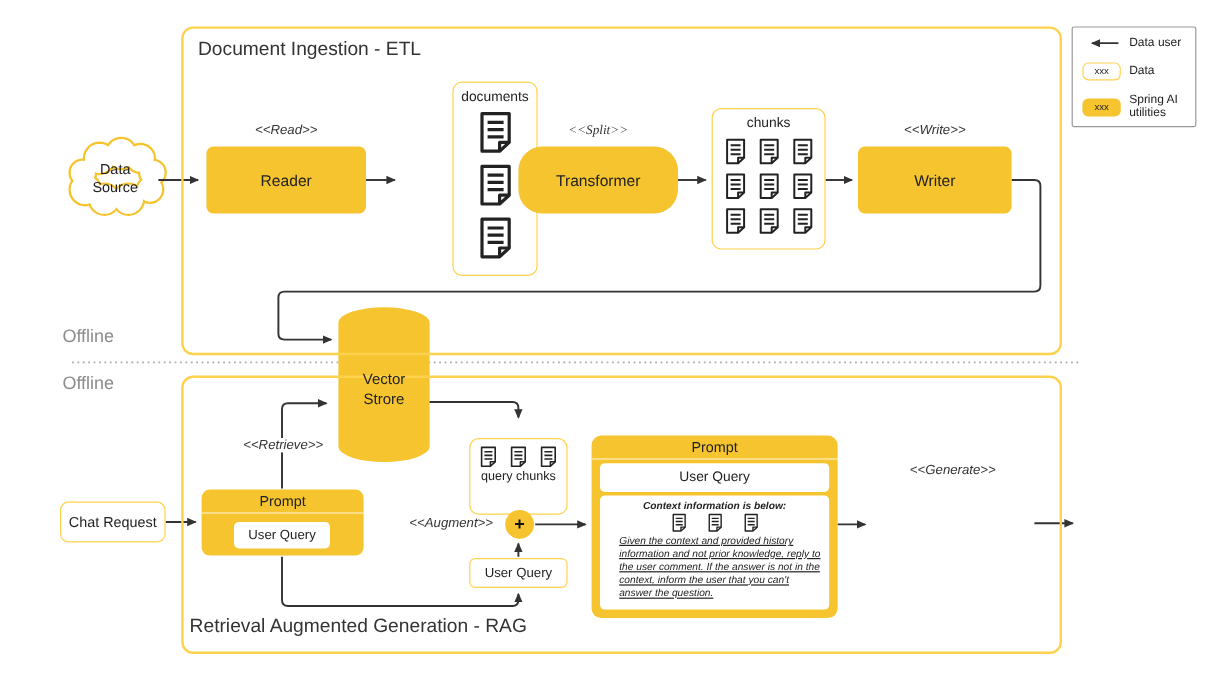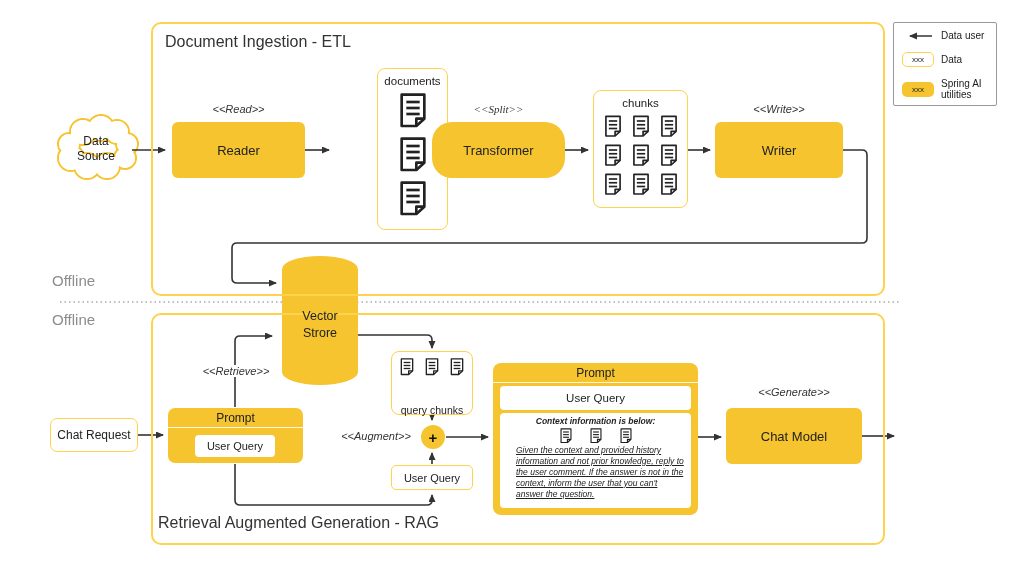--- a/index.html
+++ b/index.html
@@ -229,21 +229,21 @@
 
   <div class="node-white" style="left:50px;top:418px;width:88px;height:34px;">Chat Request</div>
 
   <div class="stereo" style="left:197px;top:365px;width:78px;"><span class="retrieve-bg">&lt;&lt;Retrieve&gt;&gt;</span></div>
 
   <div class="prompt-box" style="left:168px;top:408px;width:135px;height:55px;">
     <div class="prompt-head">Prompt</div>
     <div class="white-inner" style="left:27px;top:27px;width:80px;height:22px;">User Query</div>
   </div>
 
-  <div class="doc-box" style="left:391px;top:351px;width:82px;height:64px;padding-top:2px;gap:27px;">
+  <div class="doc-box" style="left:391px;top:365px;width:82px;height:64px;padding-top:2px;">
     <div class="doc-row" style="margin-top:3px;">
         <svg width="16" height="19" viewBox="0 0 24 28">
           <path d="M3.5,2.5 H20.5 V20.5 L14.5,26 H3.5 Z" fill="#fff" stroke="#222" stroke-width="2" stroke-linejoin="round"></path>
           <path d="M20.5,20.5 H14.5 V26" fill="none" stroke="#222" stroke-width="2" stroke-linejoin="round"></path>
           <line x1="7" y1="8" x2="17" y2="8" stroke="#222" stroke-width="2"></line>
           <line x1="7" y1="12.5" x2="17" y2="12.5" stroke="#222" stroke-width="2"></line>
           <line x1="7" y1="17" x2="17" y2="17" stroke="#222" stroke-width="2"></line>
         </svg>
         <svg width="16" height="19" viewBox="0 0 24 28">
           <path d="M3.5,2.5 H20.5 V20.5 L14.5,26 H3.5 Z" fill="#fff" stroke="#222" stroke-width="2" stroke-linejoin="round"></path>
@@ -294,21 +294,20 @@
             <line x1="7" y1="8" x2="17" y2="8" stroke="#222" stroke-width="2"></line>
             <line x1="7" y1="12.5" x2="17" y2="12.5" stroke="#222" stroke-width="2"></line>
             <line x1="7" y1="17" x2="17" y2="17" stroke="#222" stroke-width="2"></line>
           </svg>
         </div>
       <div class="ctx-body">Given the context and provided history information and not prior knowledge, reply to the user comment. If the answer is not in the context, inform the user that you can't answer the question.</div>
     </div>
   </div>
 
   <div class="stereo" style="left:726px;top:386px;width:136px;">&lt;&lt;Generate&gt;&gt;</div>
-  <div class="node-yellow" style="left:726px;top:408px;width:136px;height:56px;">Chat Model</div>
 
 
   <div class="legend">
     <div class="legend-row">
       <svg width="32" height="10" viewBox="0 0 32 10" style="flex:0 0 auto;">
           <defs>
             <marker id="larr" markerWidth="9" markerHeight="8" refX="7" refY="3.5" orient="auto" markerUnits="userSpaceOnUse">
               <path d="M0,0 L8,3.5 L0,7 Z" fill="#333"></path>
             </marker>
           </defs>

